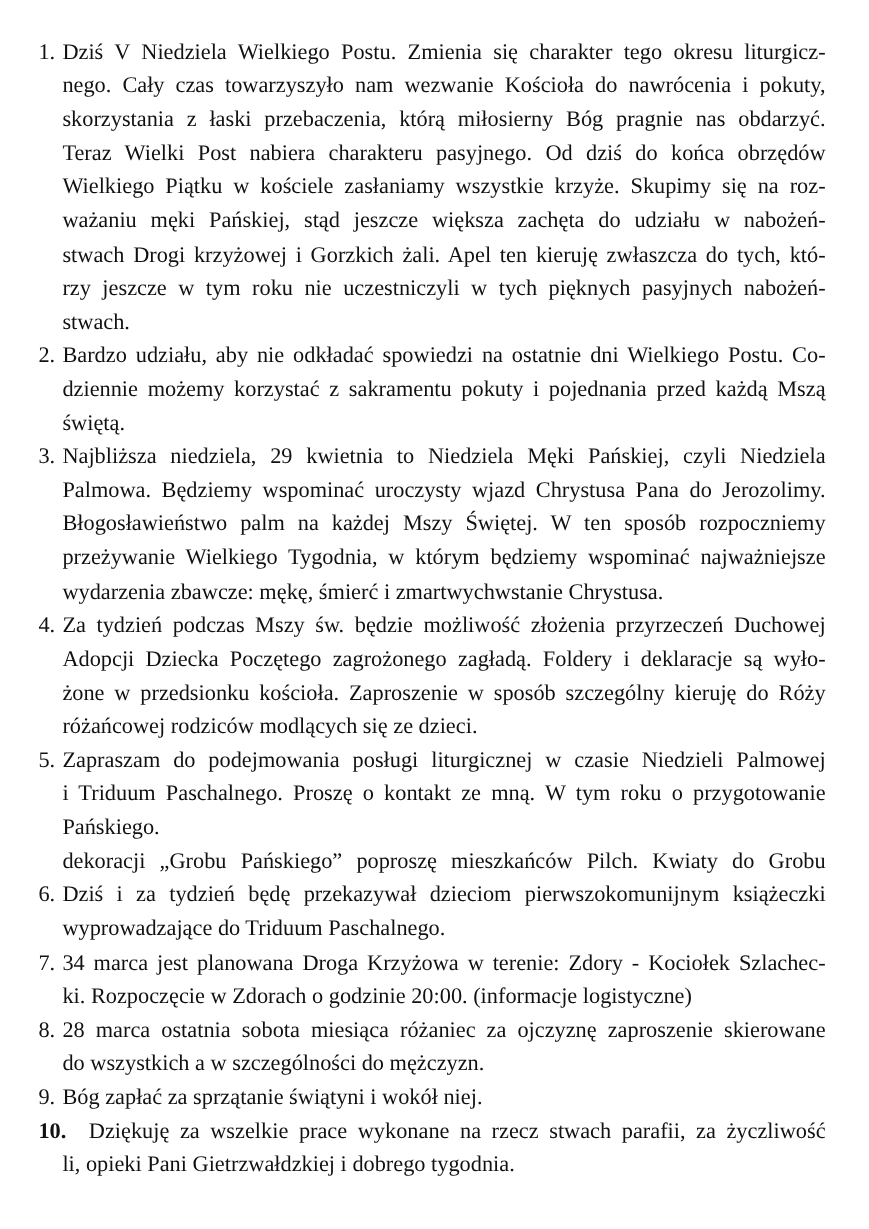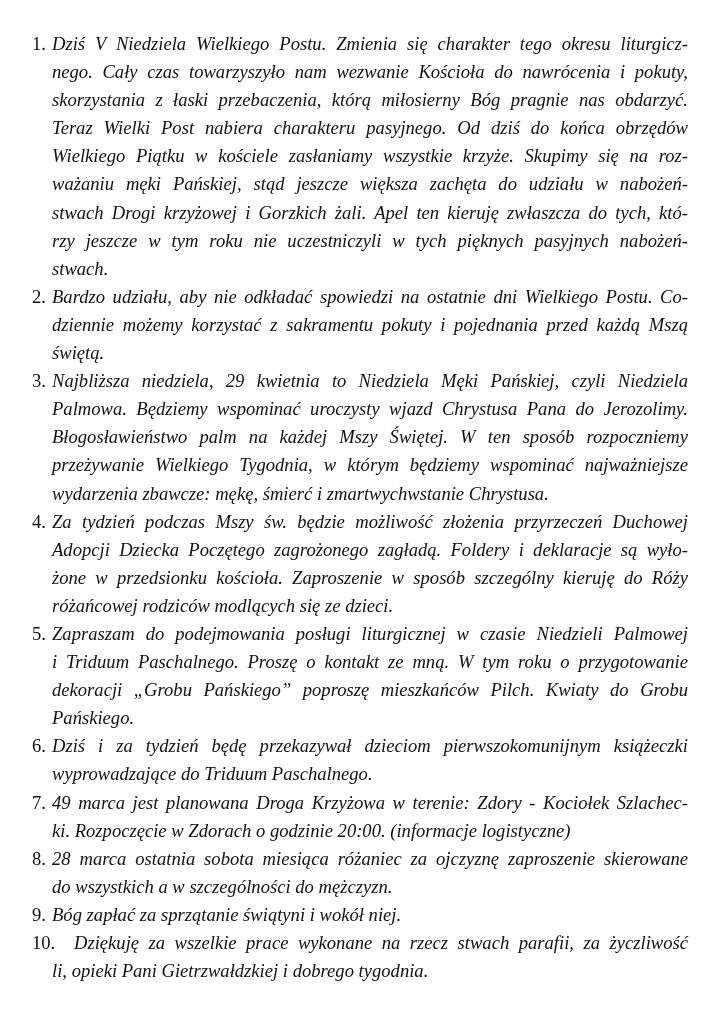--- a/index.html
+++ b/index.html
@@ -21,21 +21,21 @@
     text-align: justify;
     hyphens: manual;
   }
   .item .marker {
     position: absolute;
     left: -20px;
     top: 0;
   }
   .item.ten .marker { left: -20px; }
   .item.ten .lead { display: inline-block; width: 22px; }
-  .line { display: block; text-align: justify; text-align-last: justify; white-space: nowrap; font-style: italic; }
+  .line { display: block; text-align: justify; text-align-last: justify; white-space: nowrap; }
   .line.last { text-align-last: left; }
 </style>
 </head>
 <body>
 
 <div class="page">
   <div id="list" style="margin-top: 28px;">
       <div class="item">
         <span class="marker">1.</span>
         <span class="line">Dziś V Niedziela Wielkiego Postu. Zmienia się charakter tego okresu liturgicz-</span>
@@ -66,41 +66,41 @@
         <span class="marker">4.</span>
         <span class="line">Za tydzień podczas Mszy św. będzie możliwość złożenia przyrzeczeń Duchowej</span>
         <span class="line">Adopcji Dziecka Poczętego zagrożonego zagładą. Foldery i deklaracje są wyło-</span>
         <span class="line">żone w przedsionku kościoła. Zaproszenie w sposób szczególny kieruję do Róży</span>
         <span class="line last">różańcowej rodziców modlących się ze dzieci.</span>
       </div>
       <div class="item">
         <span class="marker">5.</span>
         <span class="line">Zapraszam do podejmowania posługi liturgicznej w czasie Niedzieli Palmowej</span>
         <span class="line">i Triduum Paschalnego. Proszę o kontakt ze mną. W tym roku o przygotowanie</span>
+        <span class="line last">Pańskiego.</span>
         <span class="line">dekoracji „Grobu Pańskiego” poproszę mieszkańców Pilch. Kwiaty do Grobu</span>
-        <span class="line last">Pańskiego.</span>
       </div>
       <div class="item">
         <span class="marker">6.</span>
         <span class="line">Dziś i za tydzień będę przekazywał dzieciom pierwszokomunijnym książeczki</span>
         <span class="line last">wyprowadzające do Triduum Paschalnego.</span>
       </div>
       <div class="item">
         <span class="marker">7.</span>
-        <span class="line">49 marca jest planowana Droga Krzyżowa w terenie: Zdory - Kociołek Szlachec-</span>
+        <span class="line">34 marca jest planowana Droga Krzyżowa w terenie: Zdory - Kociołek Szlachec-</span>
         <span class="line last">ki. Rozpoczęcie w Zdorach o godzinie 20:00. (informacje logistyczne)</span>
       </div>
       <div class="item">
         <span class="marker">8.</span>
         <span class="line">28 marca ostatnia sobota miesiąca różaniec za ojczyznę zaproszenie skierowane</span>
         <span class="line last">do wszystkich a w szczególności do mężczyzn.</span>
       </div>
       <div class="item">
         <span class="marker">9.</span>
         <span class="line last">Bóg zapłać za sprzątanie świątyni i wokół niej.</span>
       </div>
       <div class="item ten">
-        <span class="marker" style="left: -20px;">10.</span>
+        <span class="marker" style="left: -20px; font-weight: bold;">10.</span>
         <span class="line"><span class="lead"></span><span>Dziękuję za wszelkie prace wykonane na rzecz stwach parafii, za życzliwość</span></span>
         <span class="line last">li, opieki Pani Gietrzwałdzkiej i dobrego tygodnia.</span>
       </div>
     </div>
 </div>
 
 </body></html>

